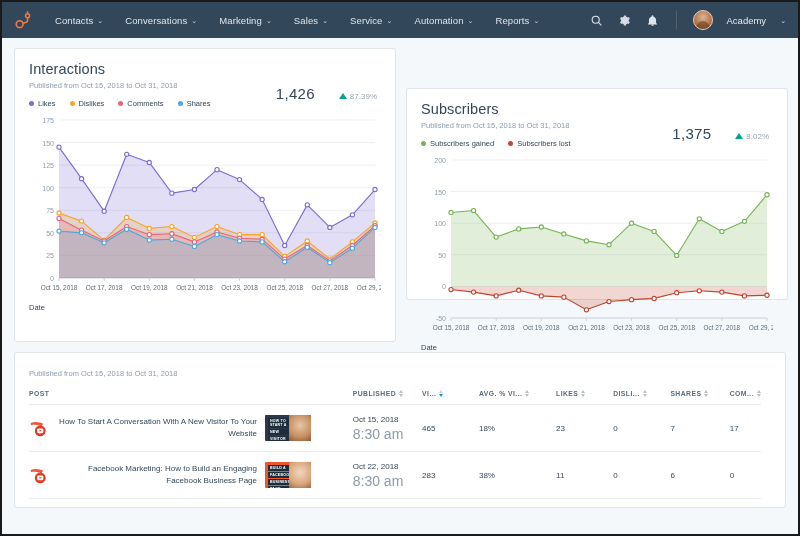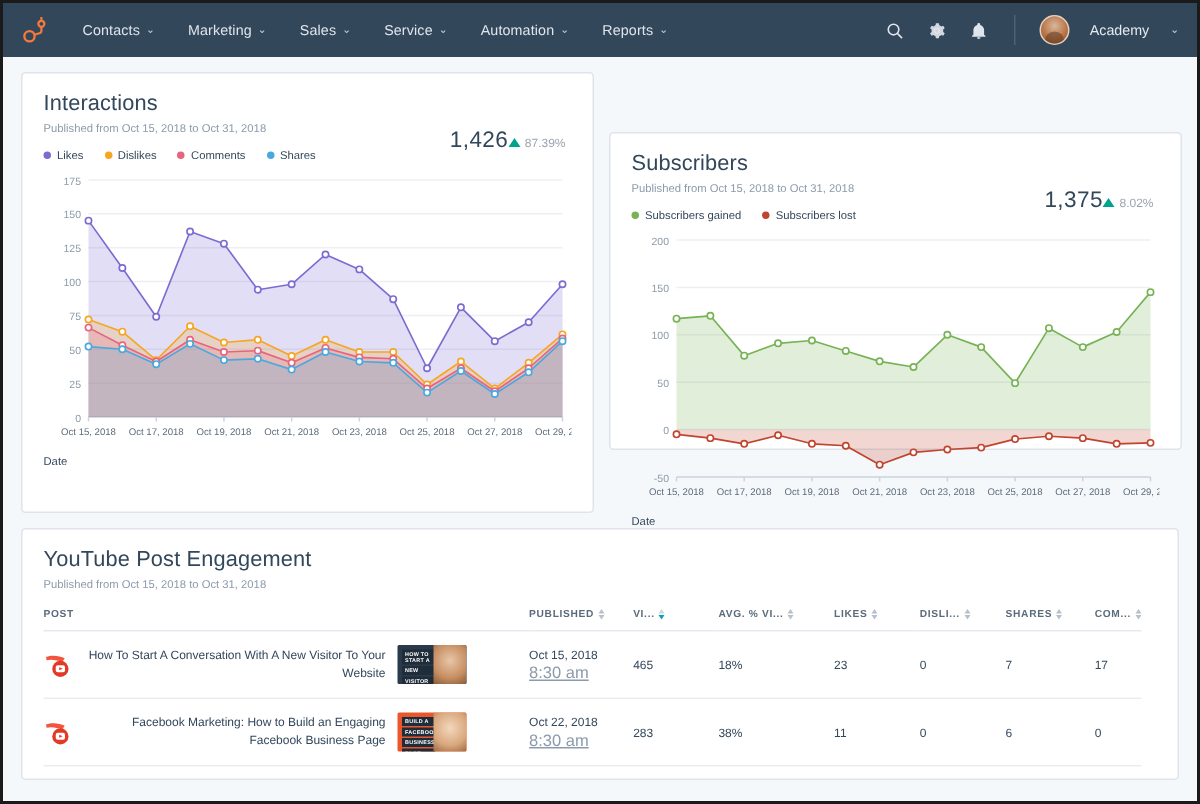--- a/index.html
+++ b/index.html
@@ -60,21 +60,21 @@
   .card-title { font-size: 14.5px; color: #33475b; font-weight: 400; letter-spacing: .1px; }
   .card-sub { font-size: 7.5px; color: #8c9bab; margin-top: 4px; }
 
   .legend { display: flex; align-items: center; gap: 14px; margin-top: 9px; }
   .legend-item { display: flex; align-items: center; gap: 4px; cursor: pointer; }
   .dot { width: 5px; height: 5px; border-radius: 50%; flex: 0 0 5px; }
   .legend-label { font-size: 7.5px; color: #33475b; }
 
   .metric {
     position: absolute; right: 18px; top: 36px;
-    display: flex; align-items: baseline; gap: 0;
+    display: flex; align-items: baseline; gap: 24px;
   }
   .metric-value { font-size: 15px; color: #33475b; letter-spacing: .3px; }
   .metric-delta { font-size: 8px; color: #9aa4af; display: flex; align-items: center; gap: 3px; }
   .tri { width: 0; height: 0; border-left: 4px solid transparent;
          border-right: 4px solid transparent; border-bottom: 6px solid #00a38d; }
 
   .chartbox { position: relative; margin-top: 6px; }
   .chart-svg { display: block; }
   .axis-title { font-size: 7.5px; color: #33475b; text-align: left; margin-top: -1px; }
 
@@ -110,41 +110,45 @@
     background: #1f2d3a; padding: 1px 2px; margin-bottom: 1px; letter-spacing: .2px;
   }
   .thumb .face {
     position: absolute; right: 0; top: 0; width: 22px; height: 26px;
     background: radial-gradient(circle at 50% 40%, #e8c6a8 0%, #c78f63 60%, #8a5a36 100%);
   }
   .thumb.t2 { background: #e8582c; }
   .thumb.t2 .band span { background: #1f2d3a; }
   .thumb.t2 .face { background: radial-gradient(circle at 50% 40%, #f3d7bd 0%, #d9a87e 60%, #9c6b43 100%); }
   .cell-date { font-size: 8px; color: #33475b; line-height: 1.5; }
-  .cell-time { font-size: 11px; color: #8c9bab; text-decoration: underline; }
+  .cell-time { font-size: 14px; color: #8c9bab; }
   .cell-num { font-size: 8px; color: #33475b; }
 </style>
 </head>
 <body>
 
 <div class="frame">
 
   <div class="topnav">
     <div class="logo">
       <svg width="20" height="20" viewBox="0 0 24 24">
         <circle cx="8" cy="17" r="4.1" fill="none" stroke="#f5793b" stroke-width="1.9"></circle>
         <circle cx="17.5" cy="7" r="2.4" fill="none" stroke="#f5793b" stroke-width="1.8"></circle>
         <path d="M17.5 9.4 V13 Q17.5 14.2 16 14.6 L11.6 15.8" fill="none" stroke="#f5793b" stroke-width="1.8"></path>
         <path d="M17.5 4.6 V1.5" stroke="#f5793b" stroke-width="1.8"></path>
       </svg>
     </div>
 
     <div class="navitems">
       <div class="navitem">
         <span>Contacts</span>
+        <span class="caret">⌄</span>
+      </div>
+      <div class="navitem">
+        <span>Conversations</span>
         <span class="caret">⌄</span>
       </div>
       <div class="navitem">
         <span>Marketing</span>
         <span class="caret">⌄</span>
       </div>
       <div class="navitem">
         <span>Sales</span>
         <span class="caret">⌄</span>
       </div>
@@ -420,21 +424,20 @@
               <circle cx="300.85714285714283" cy="138.088" r="2.1" fill="#ffffff" stroke="#c0442e" stroke-width="1.1"></circle>
               <circle cx="323.42857142857144" cy="141.88" r="2.1" fill="#ffffff" stroke="#c0442e" stroke-width="1.1"></circle>
               <circle cx="346" cy="141.248" r="2.1" fill="#ffffff" stroke="#c0442e" stroke-width="1.1"></circle>
             </svg>
         </div>
         <div class="axis-title">Date</div>
       </div>
     </div>
 
     <div class="card tablecard">
-      <div class="card-title">YouTube Post Engagement</div>
       <div class="card-sub">Published from Oct 15, 2018 to Oct 31, 2018</div>
 
       <table class="tbl">
         <thead>
           <tr>
             <th style="width:330px">
               <div class="th-inner">
                 <span>POST</span>
               </div>
             </th>

